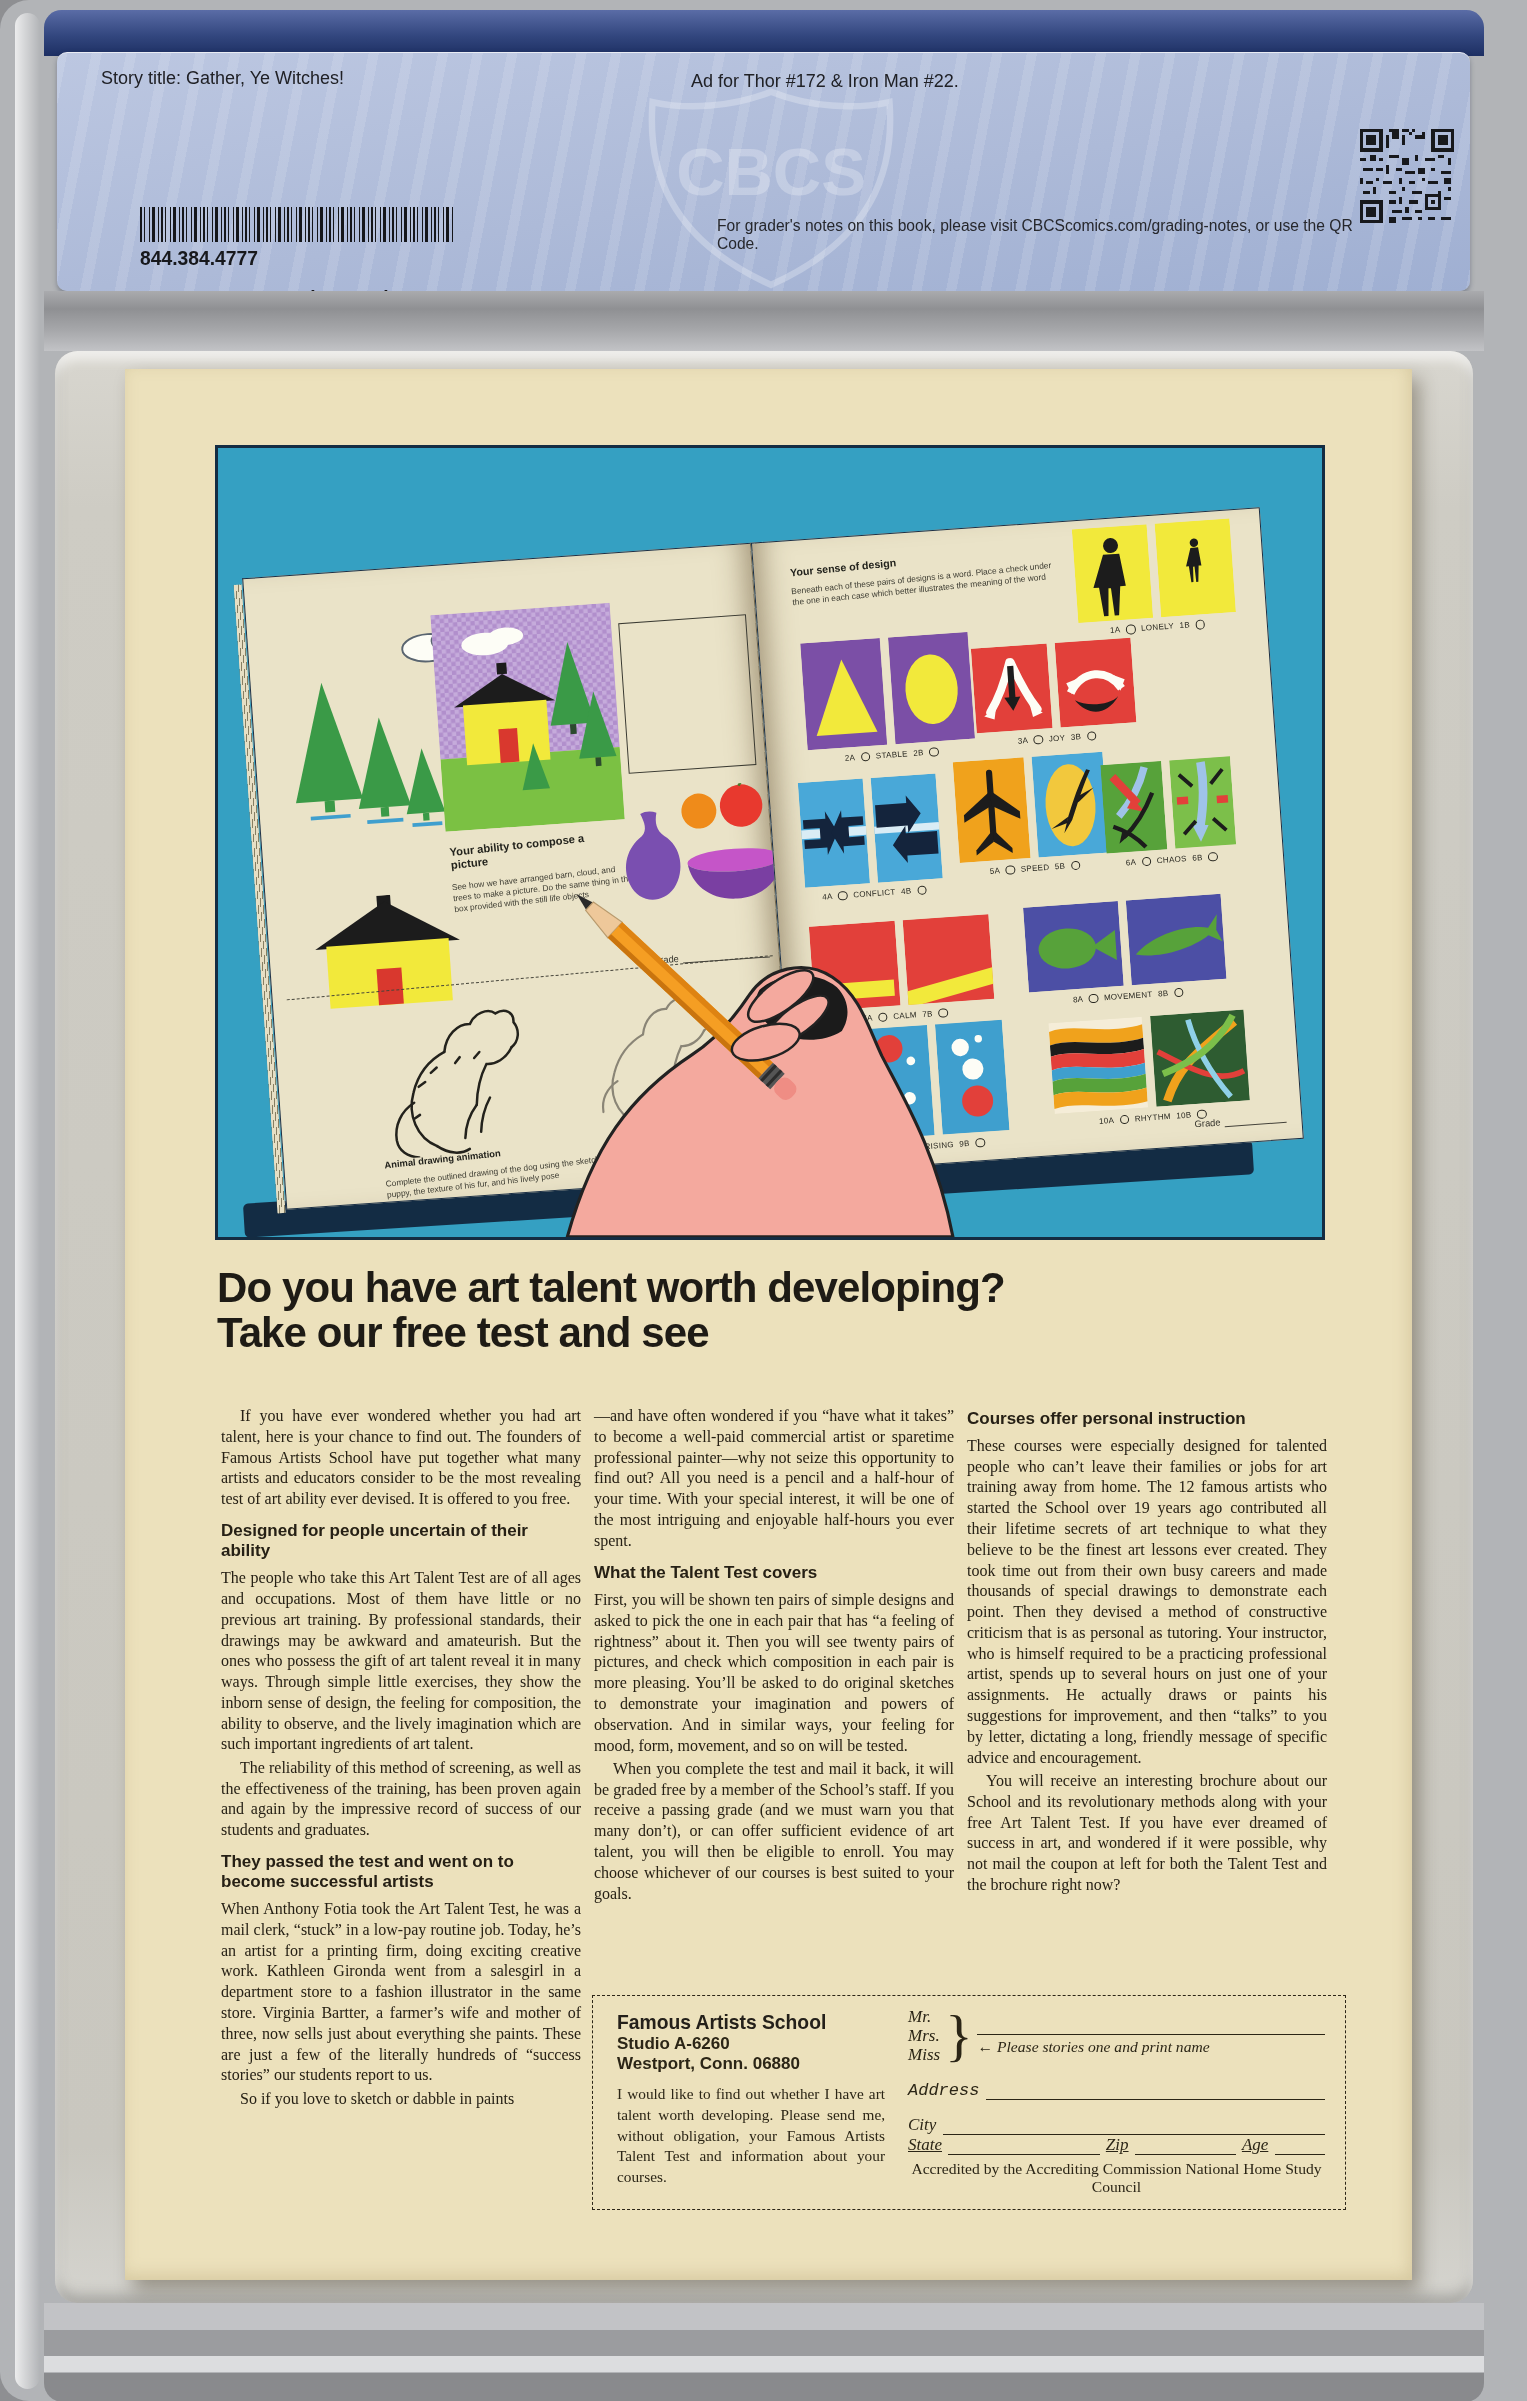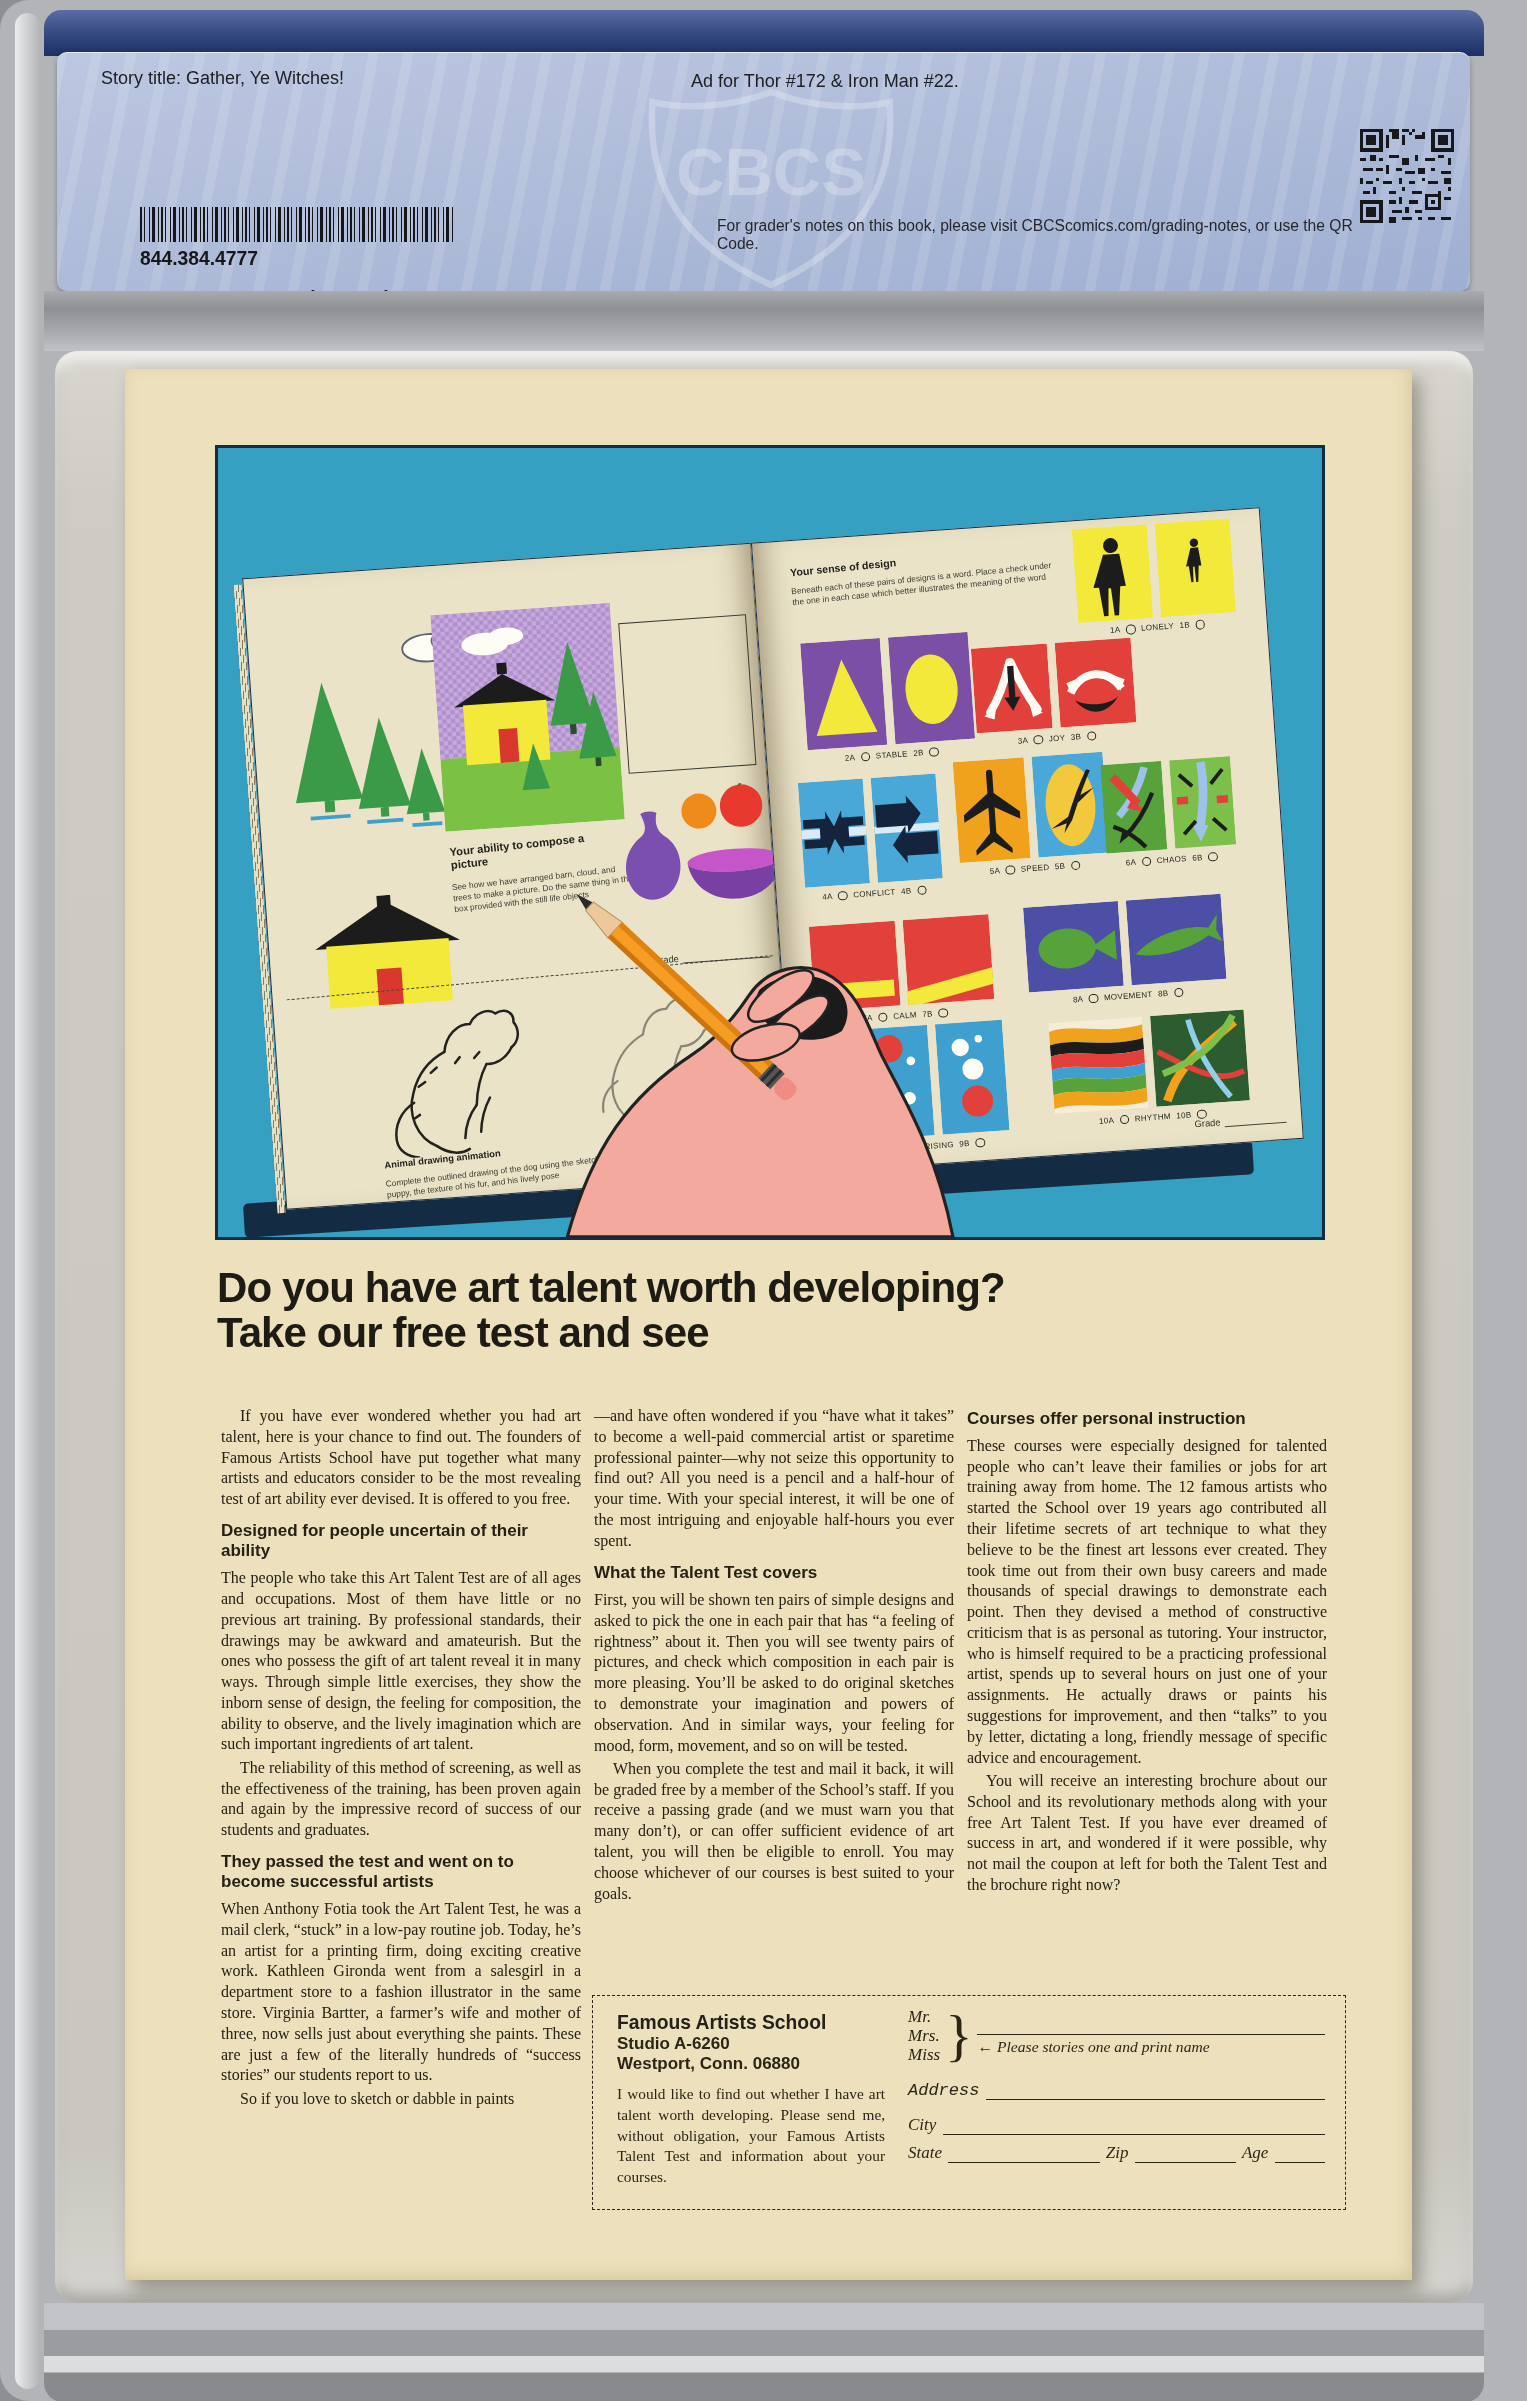--- a/index.html
+++ b/index.html
@@ -654,28 +654,29 @@
           </div>
         </div>
         <div class="frow" style="margin-top:16px;font-family:Liberation Mono, monospace;">
           <span>Address</span>
           <span class="fl" style="flex:1;"></span>
         </div>
         <div class="frow" style="margin-top:15px;">
           <span>City</span>
           <span class="fl" style="flex:1;"></span>
         </div>
-        <div class="frow" style="margin-top:8px;">
+        <div class="frow" style="margin-top:0;text-decoration:underline;">
           <span>State</span>
           <span class="fl" style="flex:3;"></span>
           <span>Zip</span>
           <span class="fl" style="flex:2;"></span>
           <span>Age</span>
           <span class="fl" style="flex:1;"></span>
         </div>
+        <div class="cp-accr" style="margin-top:5px;text-align:center;">Accredited by the Accrediting Commission National Home Study Council</div>
       </div>
     </div>
   </div>
 
   <div class="abs slab-bottom1"></div>
   <div class="abs slab-bottom2"></div>
   <div class="abs slab-bottom3"></div>
   <div class="abs slab-bottom4"></div>
 </div>
 

